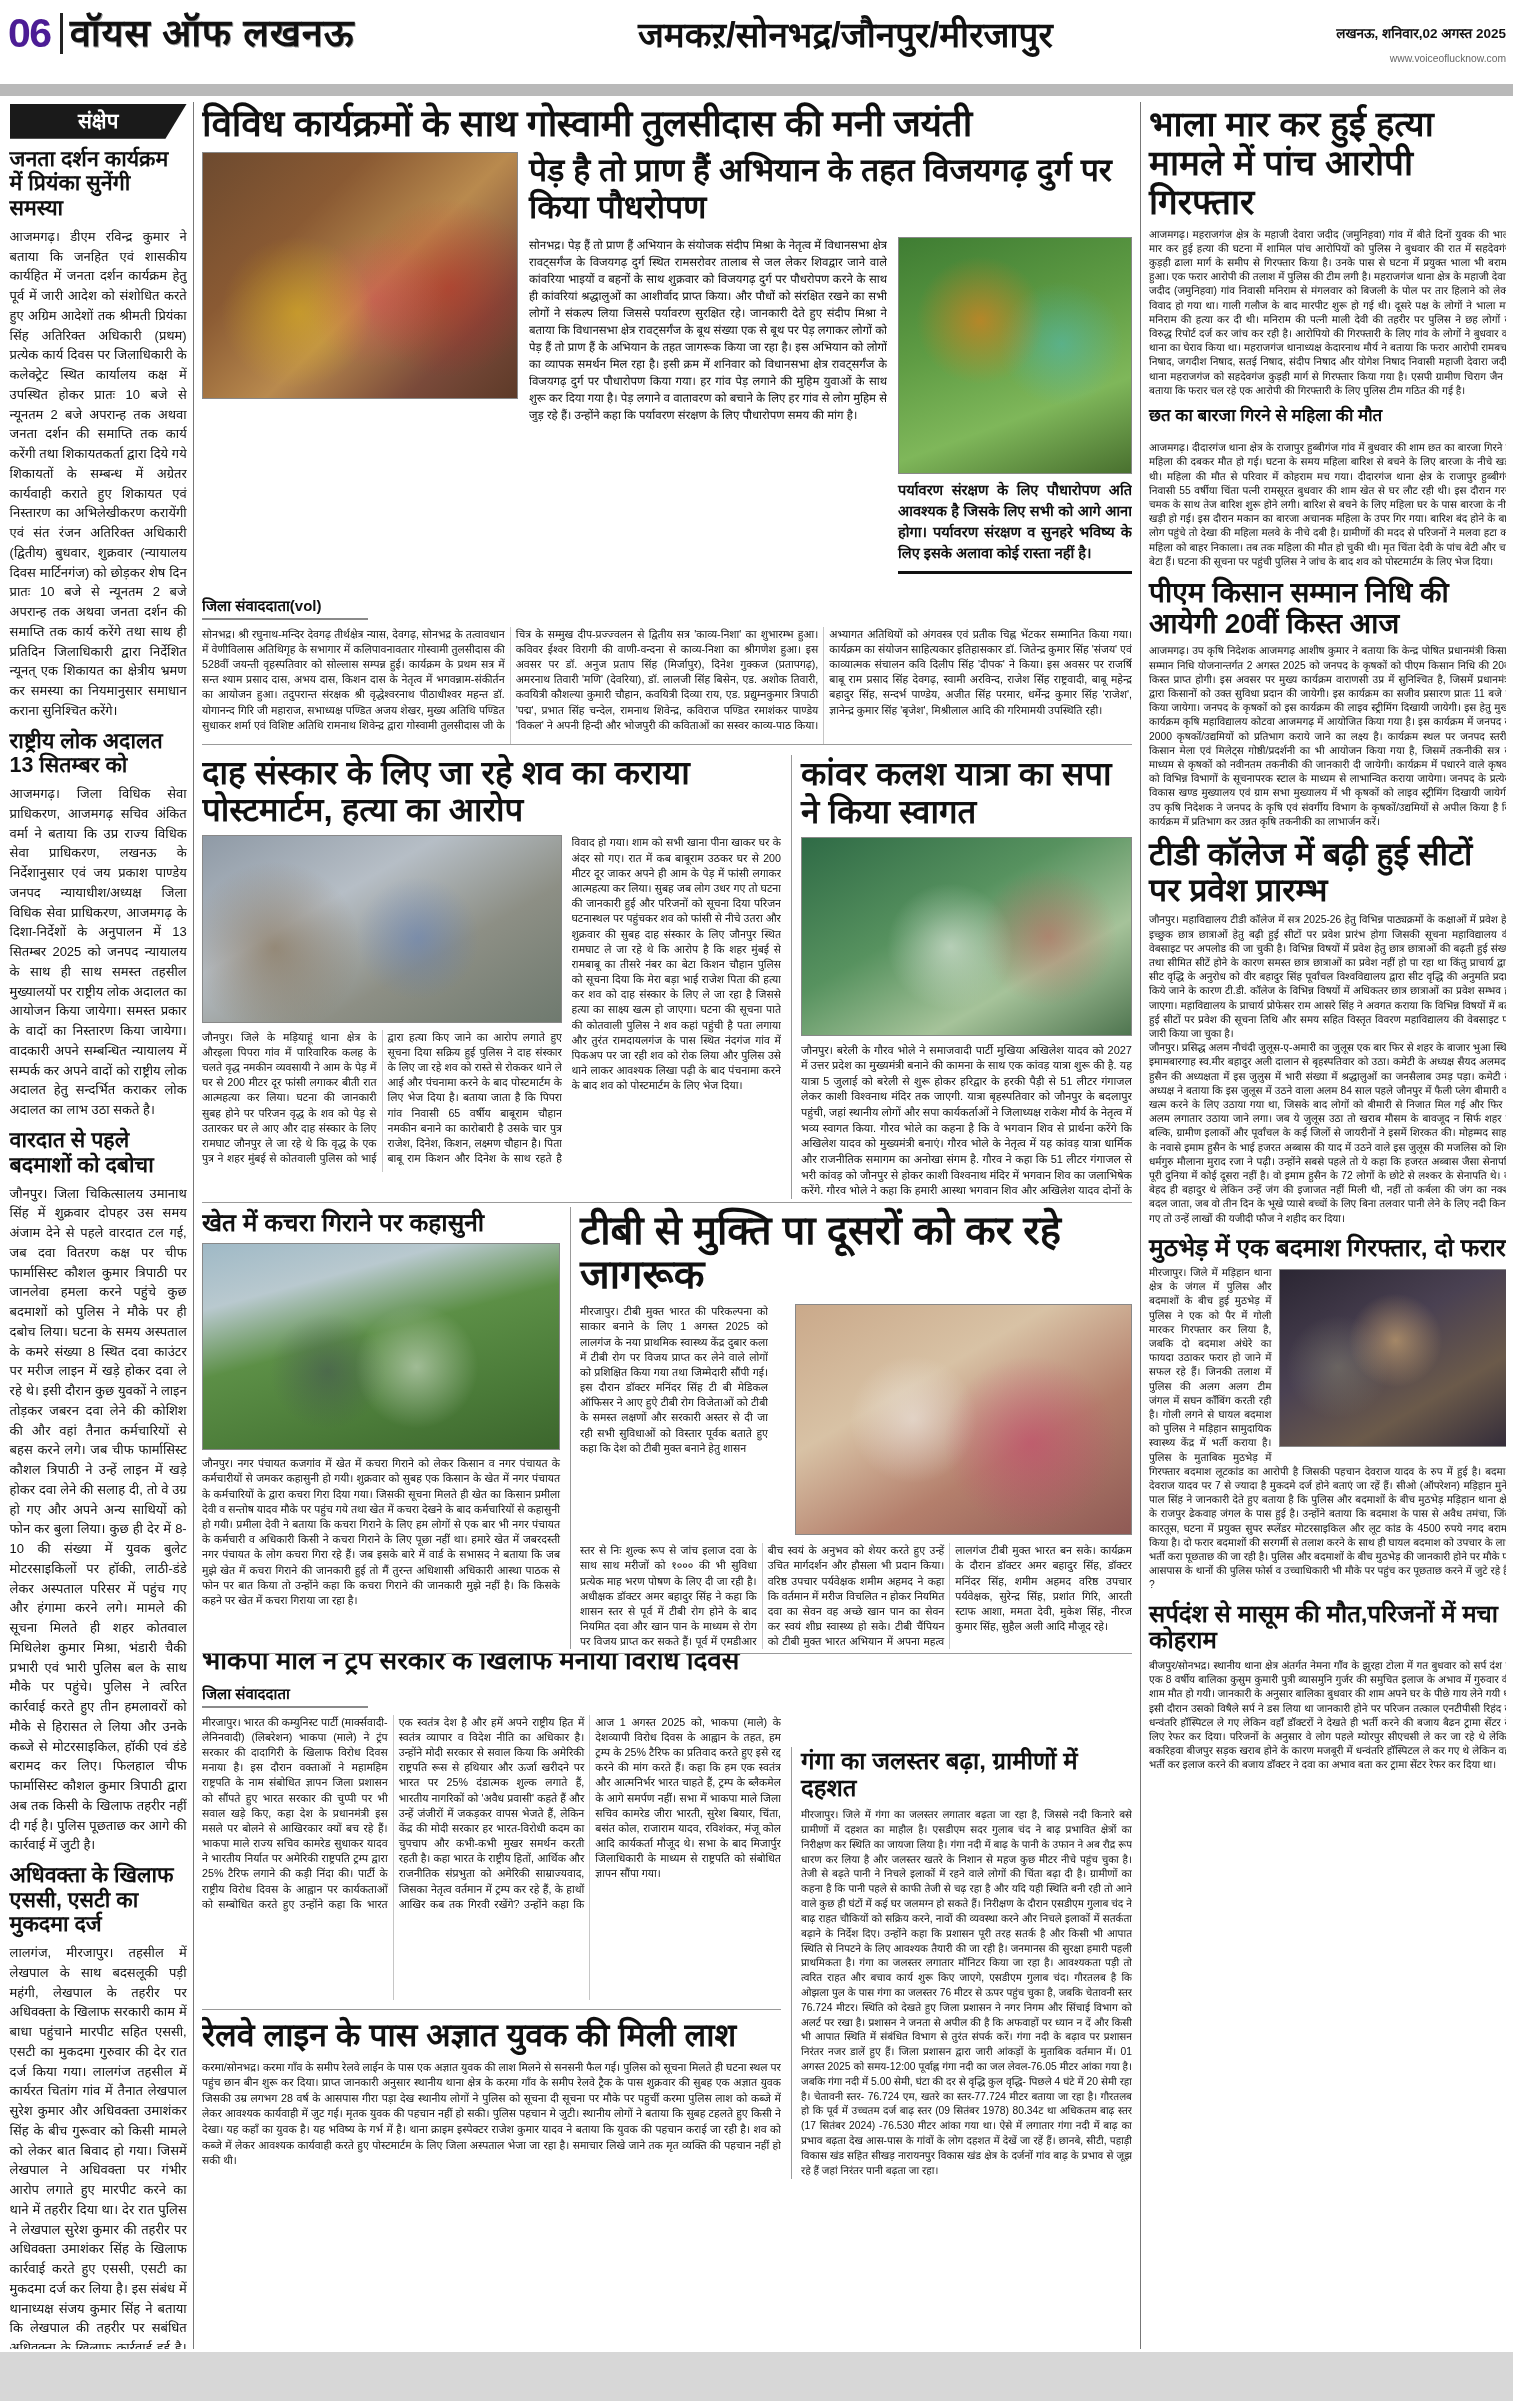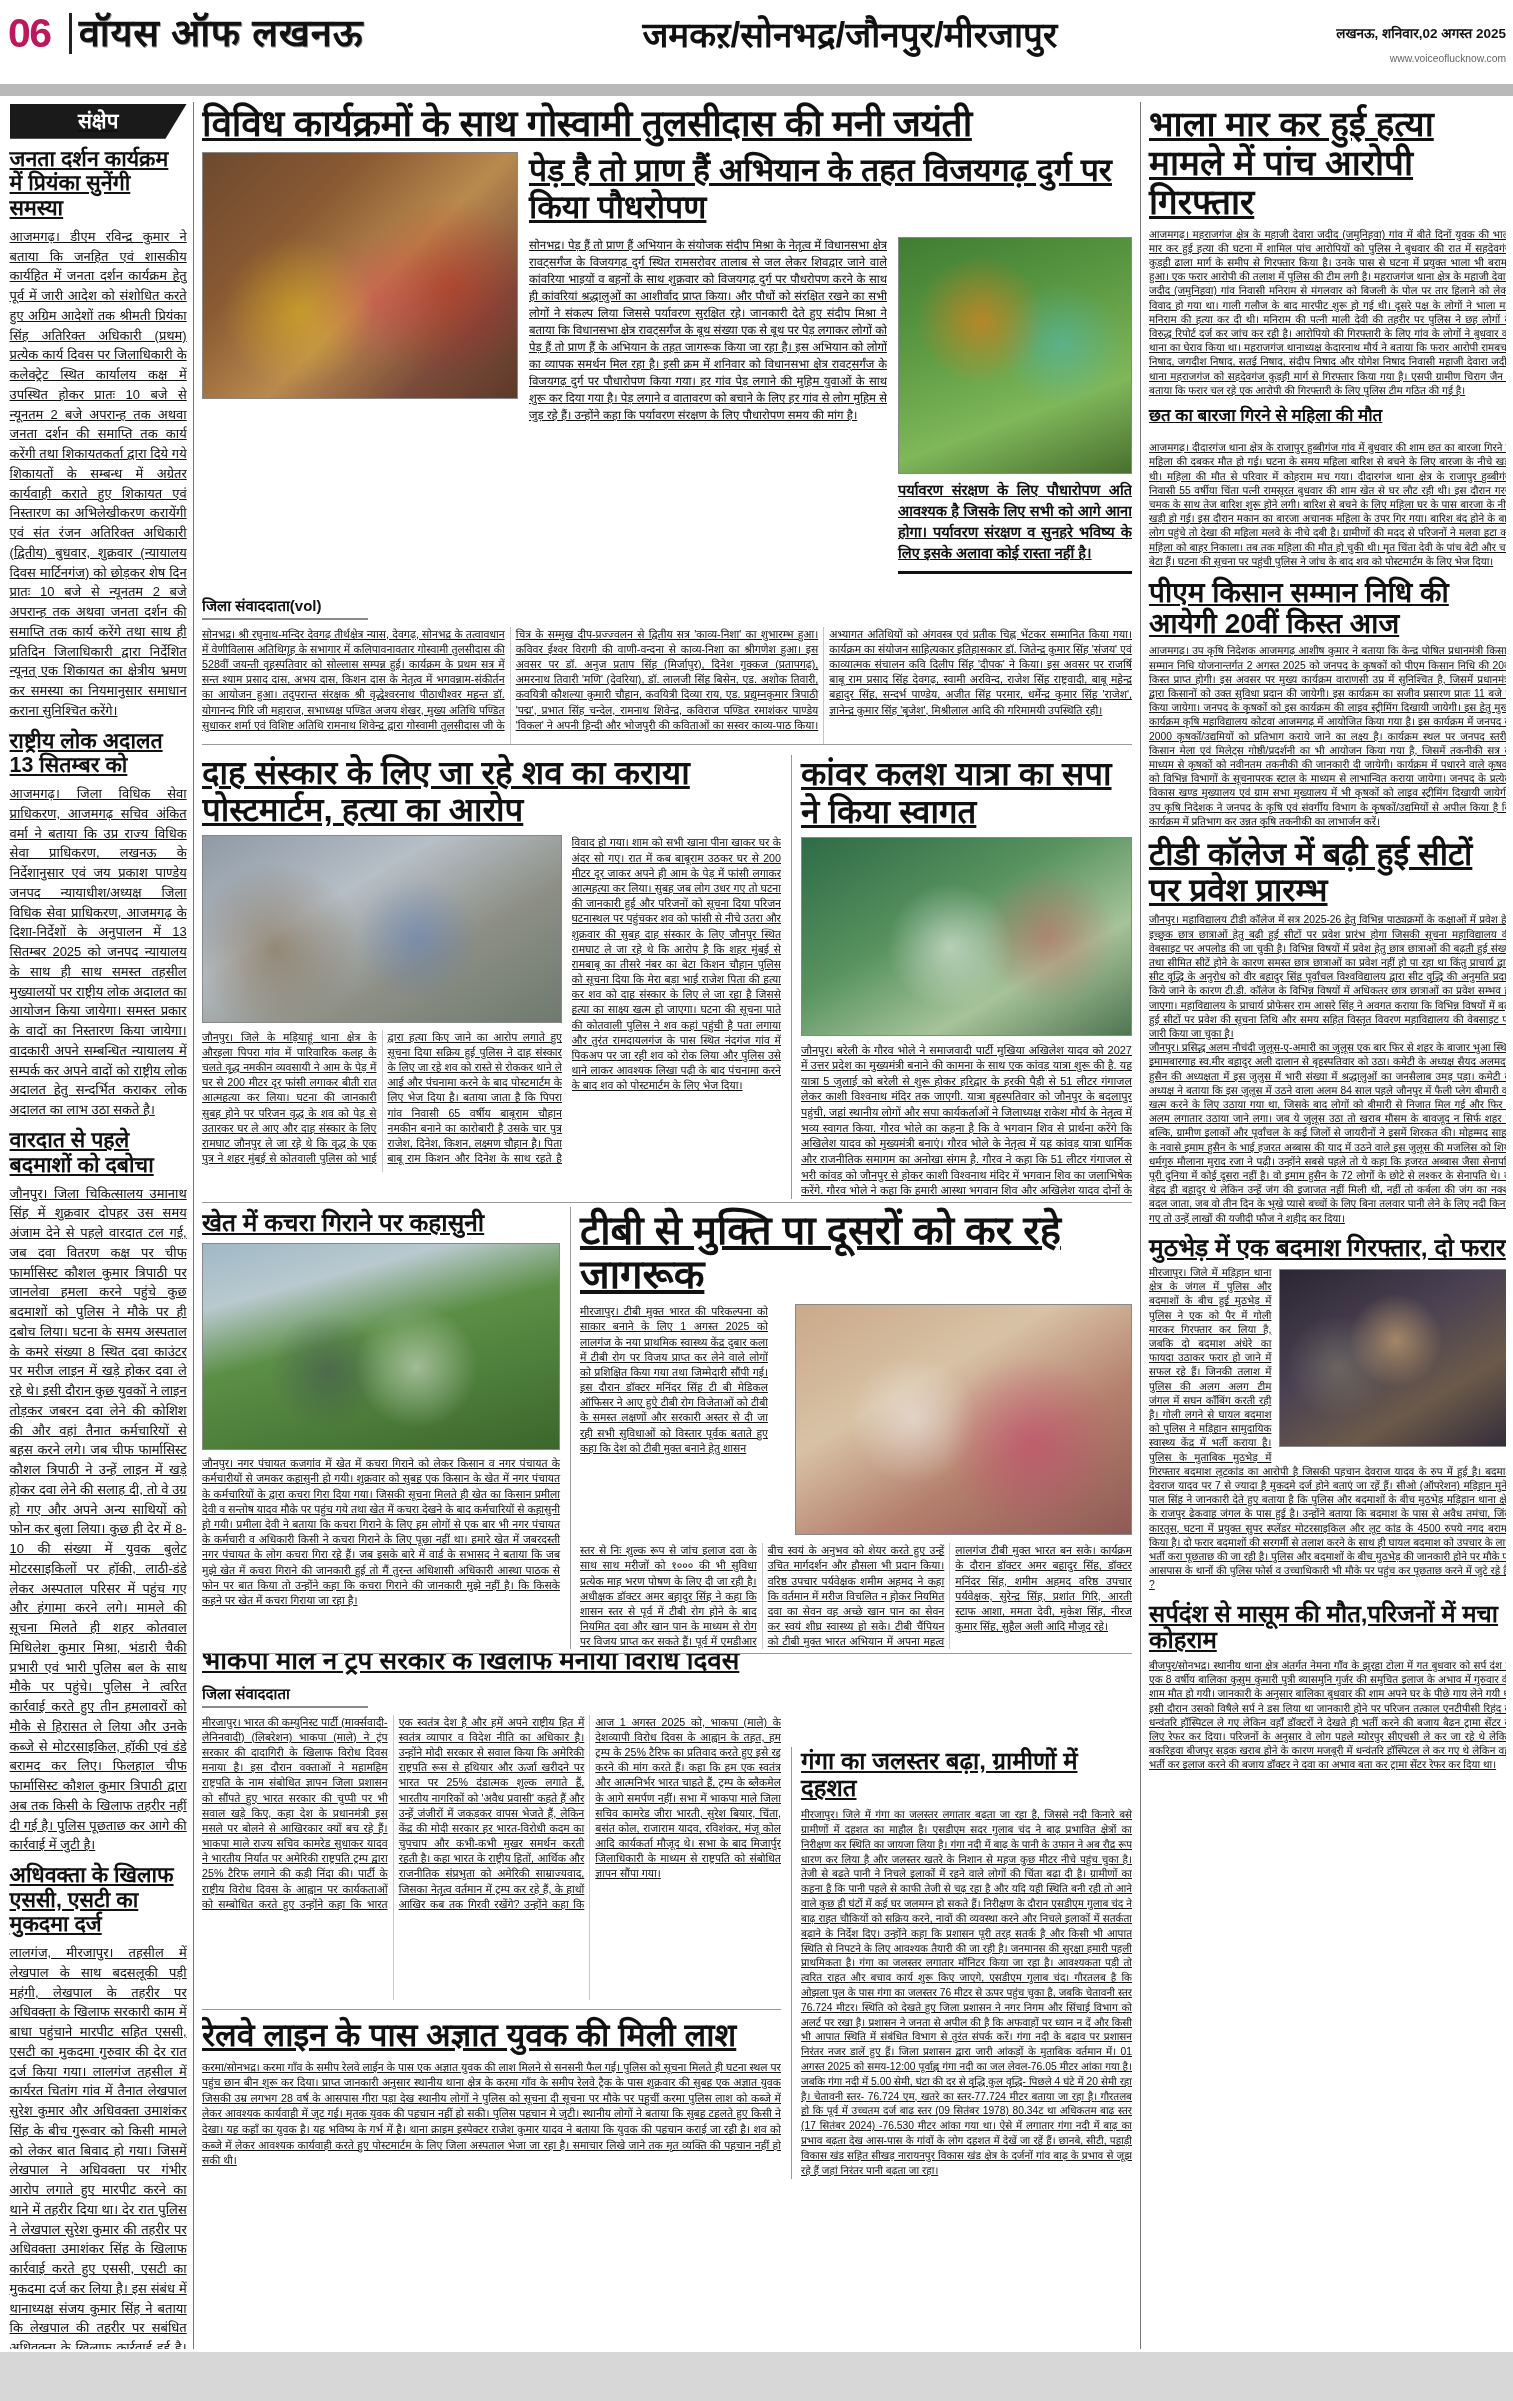--- a/index.html
+++ b/index.html
@@ -3,30 +3,30 @@
 <meta charset="utf-8">
 <style>
   * { margin:0; padding:0; box-sizing:border-box; }
   html,body { background:#fff; }
   body { font-family:"Liberation Sans","DejaVu Sans",sans-serif; color:#111; }
   .page { position:relative; width:1514px; height:2401px; margin:0 auto; background:#fff; overflow:hidden; padding:4.7px 8px 0 8px; }
 
   
   .masthead-row { display:flex; align-items:flex-start; justify-content:space-between; height:76px; padding-top:8px; }
   .mast-left { display:flex; align-items:center; gap:6.3px; }
-  .pageno { font-size:41px; font-weight:800; color:#be185d; letter-spacing:-1.6px; border-right:3.2px solid #222; padding-right:19px; line-height:1; }
+  .pageno { font-size:41px; font-weight:800; color:#4c1d95; letter-spacing:-1.6px; border-right:3.2px solid #222; padding-right:10px; line-height:1; }
   .brand { font-size:38px; font-weight:800; letter-spacing:0.8px; line-height:1; text-shadow:0.8px 0.8px 0 #999; }
   .regions { font-size:35px; font-weight:800; line-height:1.05; padding-top:4.7px; }
   .mast-right { text-align:right; padding-top:11px; }
   .dateline { font-size:13.5px; font-weight:700; }
   .website { font-size:10.3px; color:#666; margin-top:11px; }
   .gray-bar { height:12px; background:#b9b9b9; margin:3.2px -8px 6.3px -8px; }
 
   
-  .content { display:flex; height:2247px; overflow:hidden;text-decoration:underline; }
+  .content { display:flex; height:2247px; overflow:hidden; }
   .col-briefs { width:186px; flex:0 0 186px; border-right:0.8px solid #777; padding:1.6px 6.3px 0 1.6px; overflow:hidden; }
   .col-main  { width:946px; flex:0 0 946px; padding:0 8px; overflow:hidden; }
   .col-right { width:374px; flex:0 0 374px; border-left:0.8px solid #777; padding:0 1.6px 0 8px; overflow:hidden; }
 
   
   .brief-tag { background:#1a1a1a; color:#fff; font-size:20.6px; font-weight:800; text-align:center; padding:2.4px 0 4.7px 0; clip-path:polygon(0 0,100% 0,88% 100%,0 100%); margin-bottom:8px; }
   .brief h3 { font-size:21.4px; font-weight:800; line-height:1.15; margin:8px 0 6.3px 0; }
   .brief p { font-size:13px; line-height:1.52; text-align:justify; }
 
   

